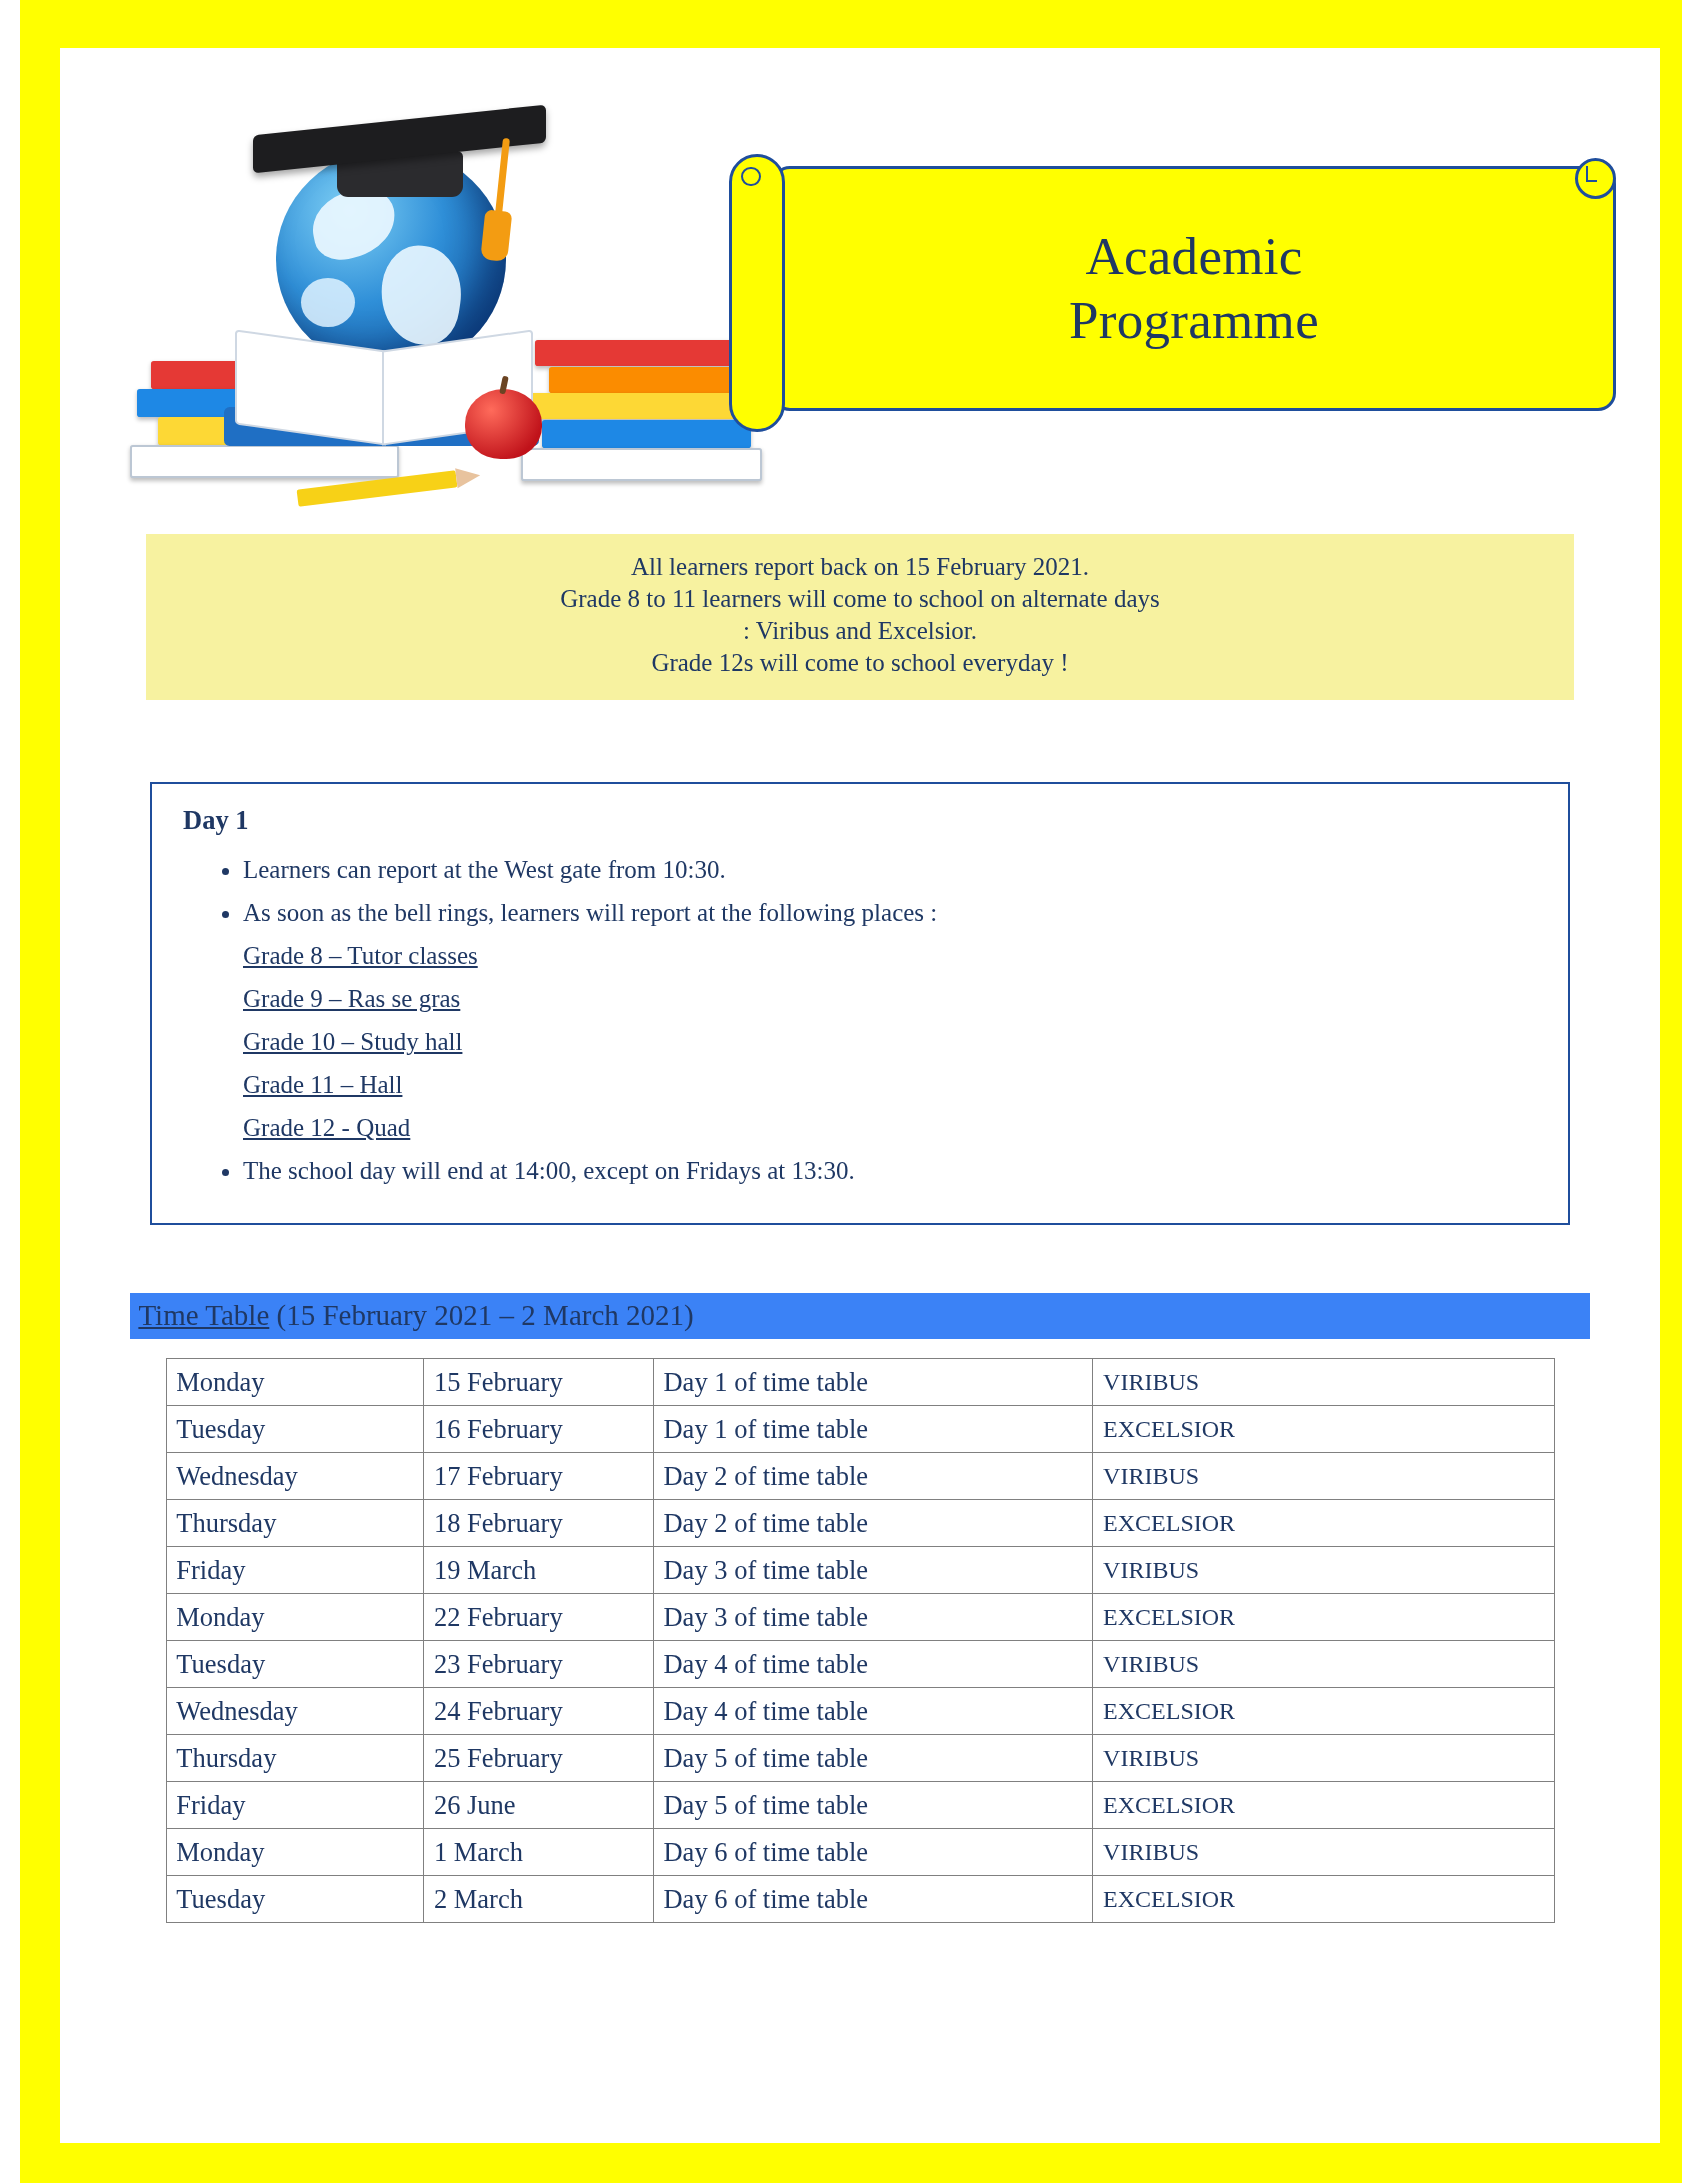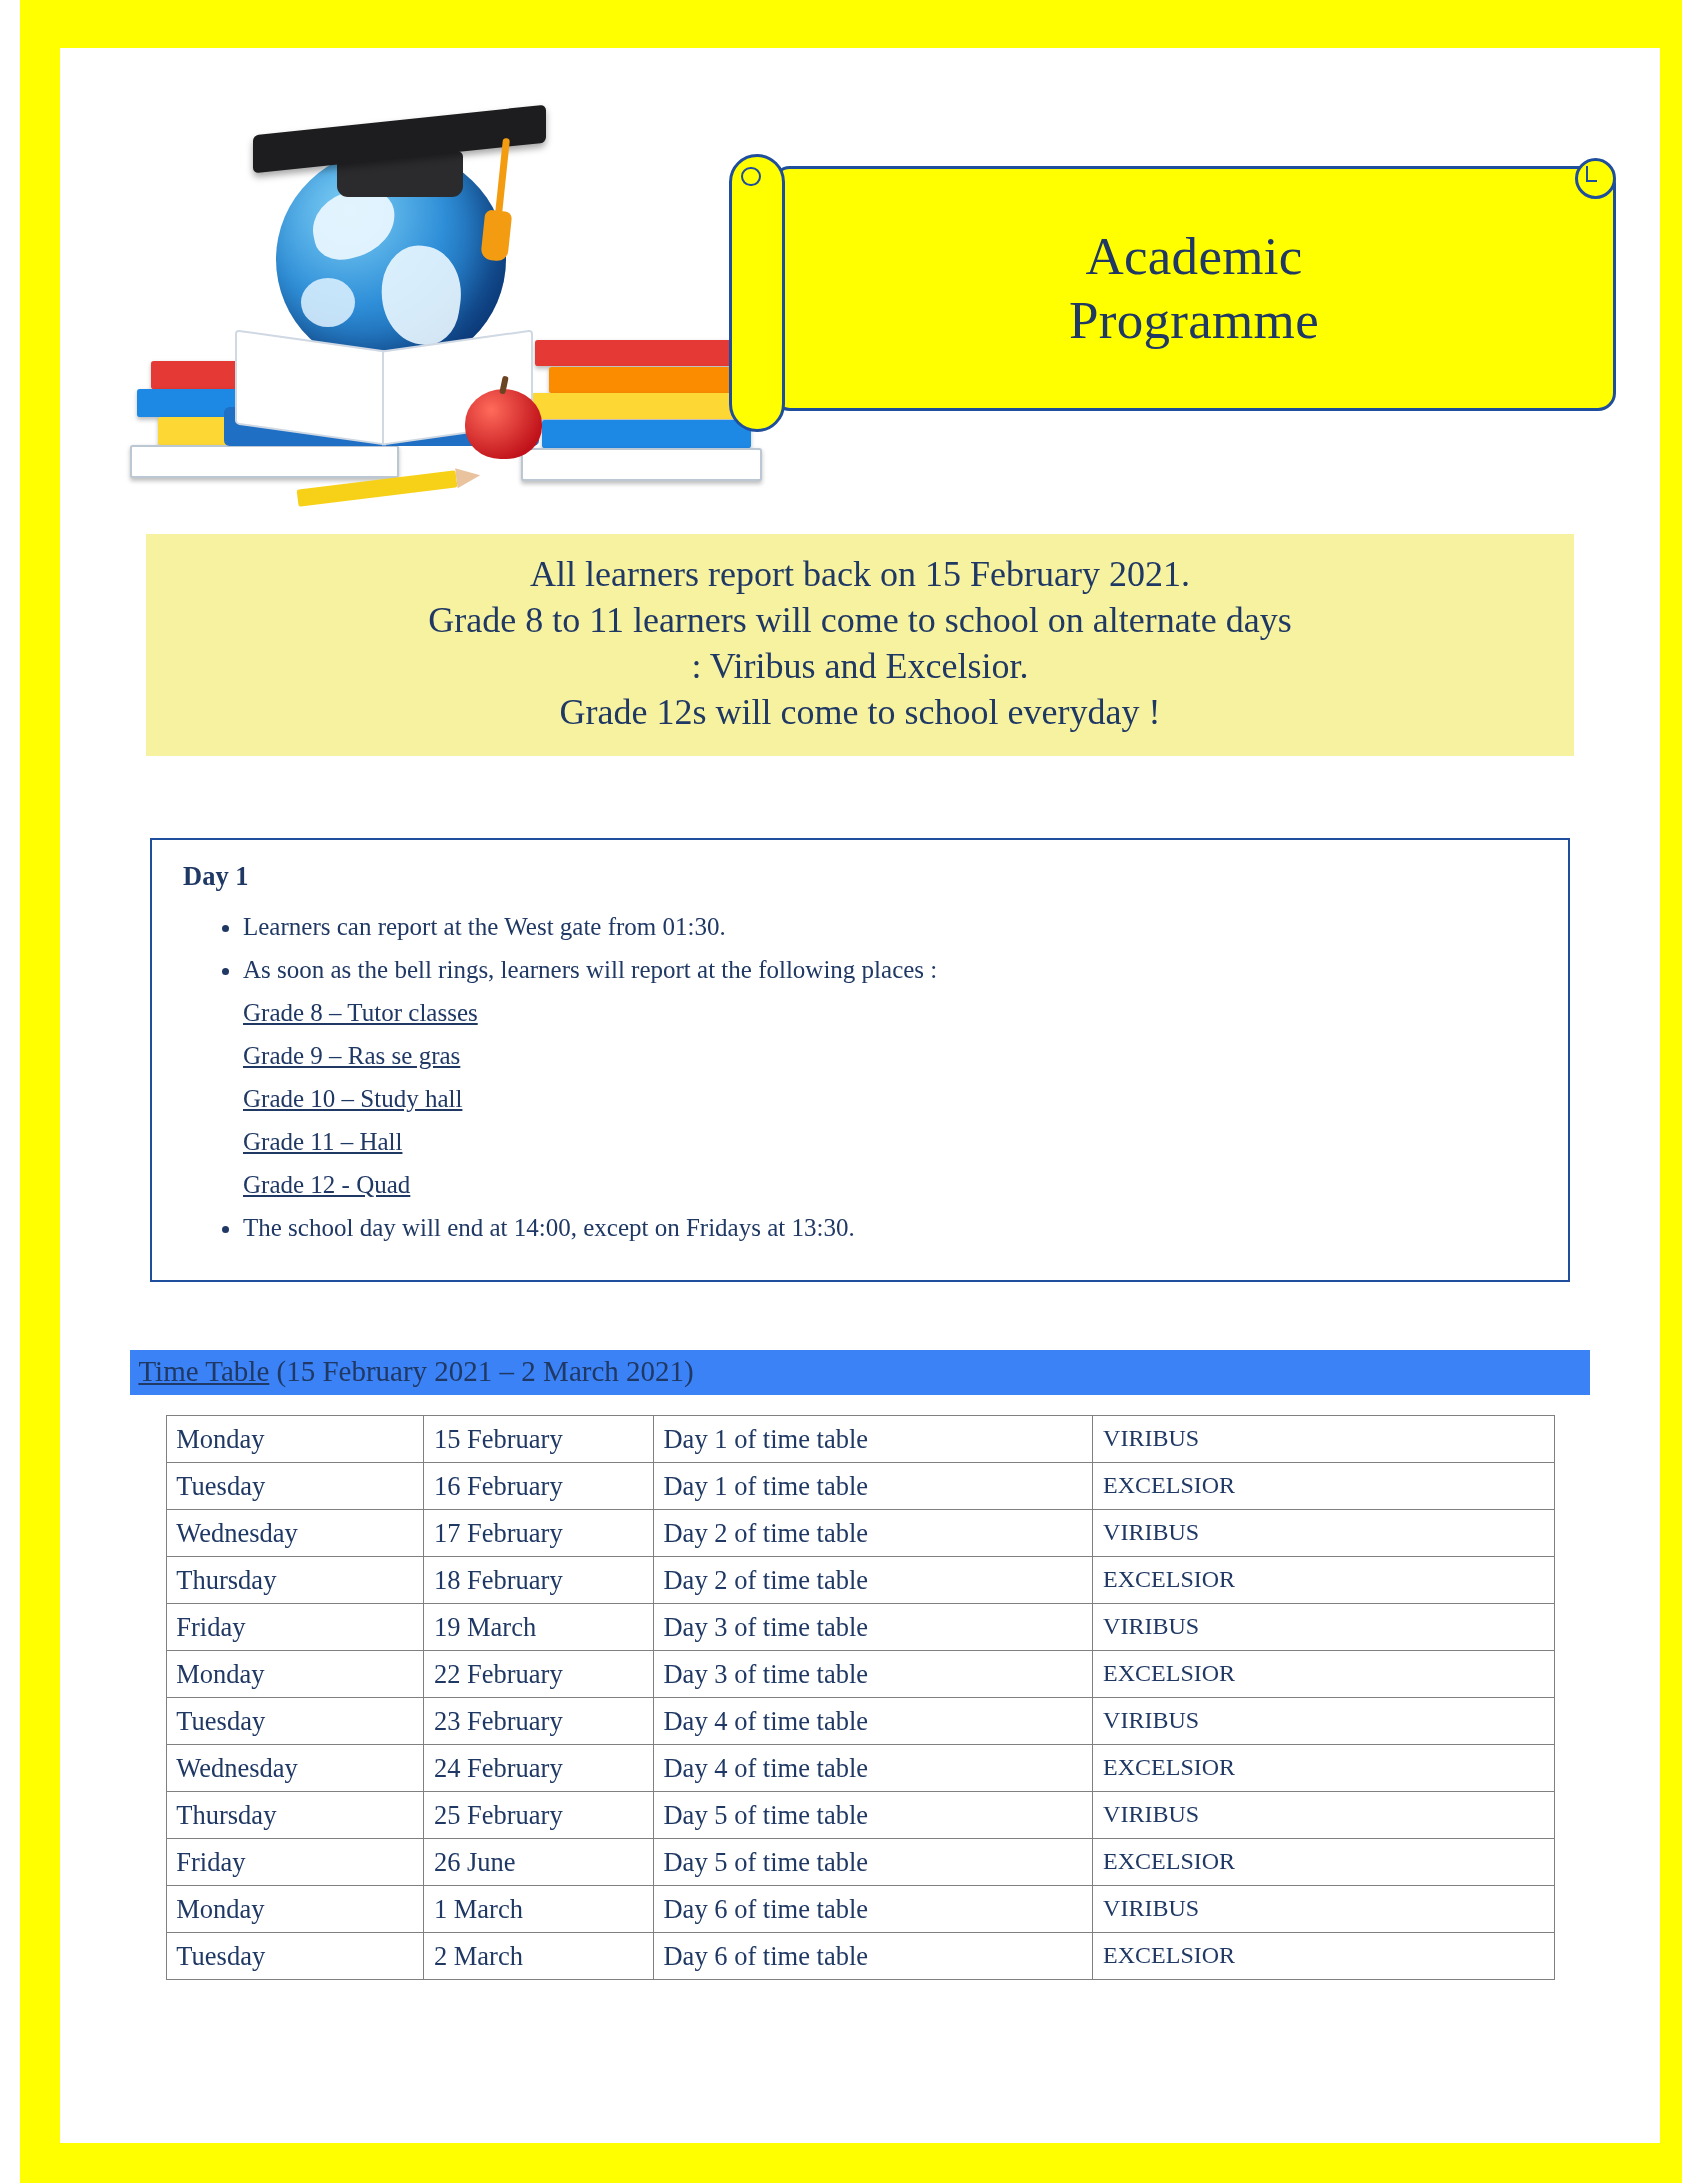--- a/index.html
+++ b/index.html
@@ -259,21 +259,21 @@
   .notice {
     margin: 25px auto 0 auto;
     width: 1428px;
     background: #f7f2a0;
     padding: 16.7px 28px 21px 28px;
     box-sizing: border-box;
   }
   .notice p {
     margin: 0;
     color: #1f3864;
-    font-size: 36px;
+    font-size: 25px;
     line-height: 1.28;
     text-align: center;
   }
 
   
   .day-box {
     margin: 82px auto 0 auto;
     width: 1420px;
     border: 2.8px solid #1f4e9c;
     box-sizing: border-box;
@@ -390,21 +390,21 @@
     <div class="notice">
       <p>All learners report back on 15 February 2021.</p>
       <p>Grade 8 to 11 learners will come to school on alternate days</p>
       <p>: Viribus and Excelsior.</p>
       <p>Grade 12s will come to school everyday !</p>
     </div>
 
     <div class="day-box">
       <div class="day-title">Day 1</div>
       <ul class="day-list">
-        <li>Learners can report at the West gate from 01:30.</li>
+        <li>Learners can report at the West gate from 10:30.</li>
         <li>As soon as the bell rings, learners will report at the following places :</li>
       </ul>
       <div style="padding-left:60px;">
         <div class="sub-line">Grade 8 – Tutor classes</div>
         <div class="sub-line">Grade 9 – Ras se gras</div>
         <div class="sub-line">Grade 10 – Study hall</div>
         <div class="sub-line">Grade 11 – Hall</div>
         <div class="sub-line">Grade 12 - Quad</div>
       </div>
       <ul class="day-list">

